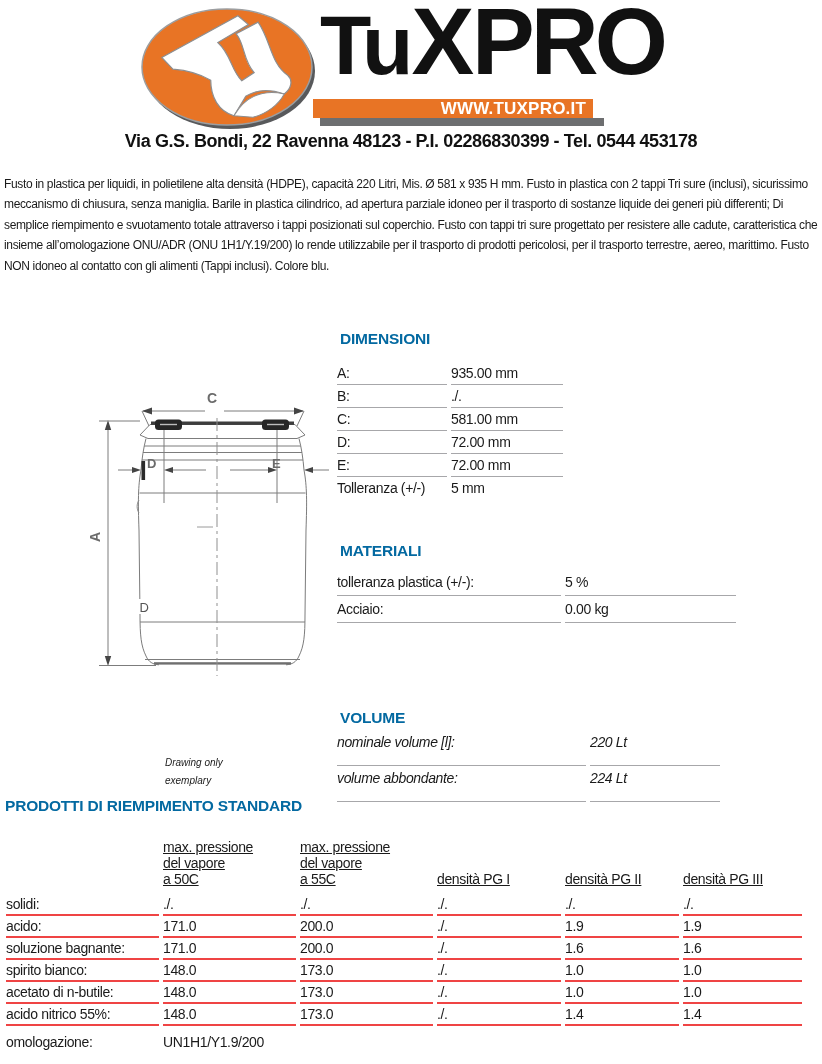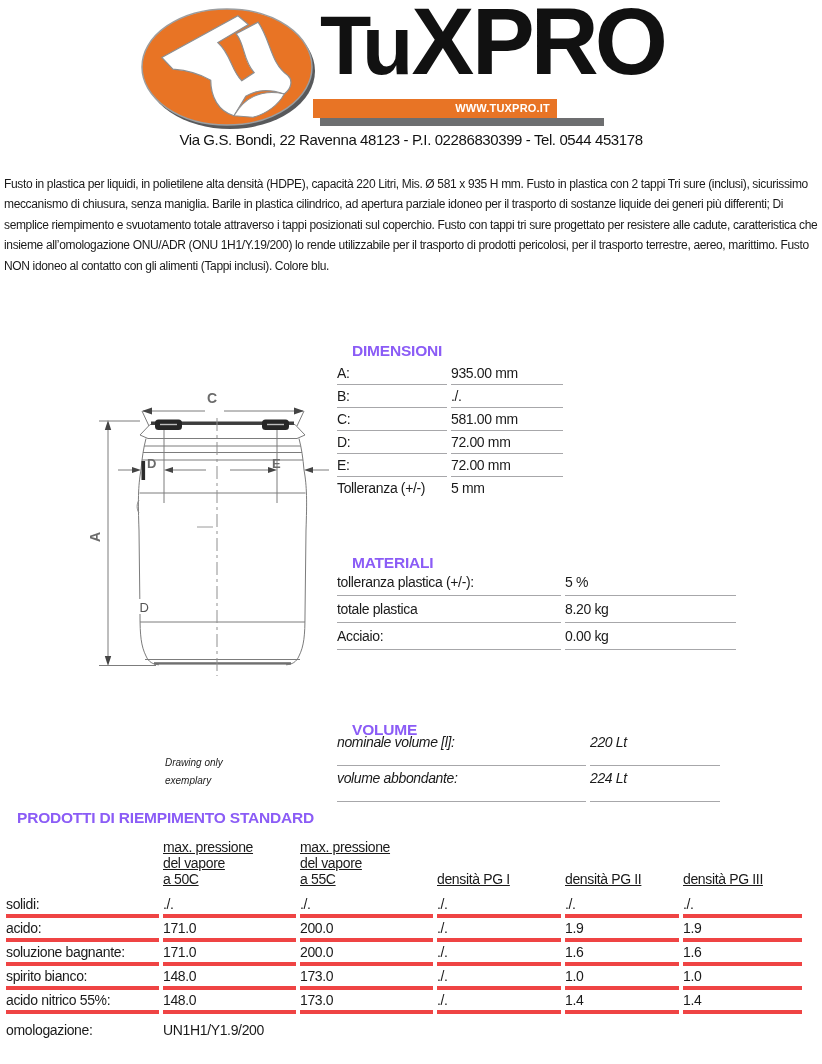--- a/index.html
+++ b/index.html
@@ -10,34 +10,34 @@
   }
   .abs { position:absolute; }
 
   
   #logo-svg { left:138px; top:4px; }
   #brand { left:320px; top:-14px; height:112px; letter-spacing:-3px;
            color:#111; white-space:nowrap; line-height:112px; }
   #brand .b1 { font-size:84px; font-weight:700; }
   #brand .b2 { font-size:94px; font-weight:700; margin:0 1px; }
   #brand .b3 { font-size:94px; font-weight:800; letter-spacing:-4px; }
-  #orange-bar { left:313px; top:99px; width:244px; height:19px; background:#e87425;
+  #orange-bar { left:313px; top:99px; width:280px; height:19px; background:#e87425;
                 text-align:right; line-height:19px; padding-right:7px;
-                font-size:11px; font-weight:700; color:#ffffff; letter-spacing:0.2px; }
+                font-size:17px; font-weight:700; color:#ffffff; letter-spacing:0.2px; }
   #gray-bar { left:320px; top:118px; width:284px; height:8px; background:#6d6e70; }
   #address { left:0; top:131px; width:822px; text-align:center; 
-             font-size:15px; font-weight:400; letter-spacing:-0.4px; color:#111; }
+             font-size:18px; font-weight:700; letter-spacing:-0.4px; color:#111; }
 
   
   #description { left:4px; top:174px; width:816px; font-size:12px;
                  line-height:20.4px; letter-spacing:-0.35px; margin:0; }
 
   
-  .spec-title { position:absolute; margin:12px; font-size:15.5px; font-weight:700;
-                color:#8b5cf6; letter-spacing:-0.2px; }
+  .spec-title { position:absolute; margin:0; font-size:15.5px; font-weight:700;
+                color:#0369a1; letter-spacing:-0.2px; }
   table.spec { position:absolute; border-collapse:separate; border-spacing:4px 0; }
   table.spec td { font-size:14px; letter-spacing:-0.35px; vertical-align:top;
                   border-bottom:1px solid #a7a7aa; line-height:15px; }
   #dim-table td { padding:4px 0 3px; }
   #dim-table tr:last-child td { border-bottom:none; }
   #mat-table td { padding:6px 0 5px; }
   #vol-table td { padding:5px 0 15px;font-style:italic; }
   td.lab { white-space:pre-line; }
 
   #dim-title { left:340px; top:330px; }
@@ -60,21 +60,21 @@
   
   #prod-title { left:5px; top:797px;text-align:right; }
   #prod-table { left:2px; top:833px; border-collapse:separate; border-spacing:4px 0; }
   #prod-table col.c0 { width:153px; } #prod-table col.c1 { width:133px; }
   #prod-table col.c2 { width:133px; } #prod-table col.c3 { width:124px; }
   #prod-table col.c4 { width:114px; } #prod-table col.c5 { width:119px; }
   #prod-table th { font-weight:400; font-size:14px; letter-spacing:-0.35px;
                    text-align:left; vertical-align:bottom; line-height:16px;
                    padding:6px 0 7px; white-space:pre-line;text-decoration:underline; }
   #prod-table td { font-size:14px; letter-spacing:-0.35px; line-height:14px;
-                   padding:3px 0 3px; border-bottom:4px solid #ef4444; }
+                   padding:3px 0 3px; border-bottom:2px solid #ef4444; }
   #prod-table tfoot td { border-bottom:none; padding-top:9px; }
 </style>
 </head>
 <body>
 
 <div>
 
   <svg id="logo-svg" class="abs" width="178" height="128" viewBox="0 0 178 128">
     <ellipse cx="92" cy="67" rx="85" ry="58" fill="#58595b"></ellipse>
     <ellipse cx="89" cy="63" rx="85" ry="58" fill="#e87425" stroke="#9c9ea0" stroke-width="1.5"></ellipse>
@@ -209,24 +209,20 @@
         <col class="c2">
       </colgroup>
     <tbody>
 
 
         <tr>
           <td class="lab">tolleranza plastica (+/-):</td>
           <td class="val">5 %</td>
         </tr>
 
-        <tr>
-          <td class="lab">totale plastica</td>
-          <td class="val">8.20 kg</td>
-        </tr>
 
         <tr>
           <td class="lab">Acciaio:</td>
           <td class="val">0.00 kg</td>
         </tr>
       </tbody>
   </table>
 
   <h2 id="vol-title" class="spec-title">VOLUME</h2>
   <table id="vol-table" class="spec">
@@ -304,20 +300,28 @@
 
         <tr>
           <td>spirito bianco:</td>
           <td>148.0</td>
           <td>173.0</td>
           <td>./.</td>
           <td>1.0</td>
           <td>1.0</td>
         </tr>
 
+        <tr>
+          <td>acetato di n-butile:</td>
+          <td>148.0</td>
+          <td>173.0</td>
+          <td>./.</td>
+          <td>1.0</td>
+          <td>1.0</td>
+        </tr>
 
         <tr>
           <td>acido nitrico 55%:</td>
           <td>148.0</td>
           <td>173.0</td>
           <td>./.</td>
           <td>1.4</td>
           <td>1.4</td>
         </tr>
       </tbody>

